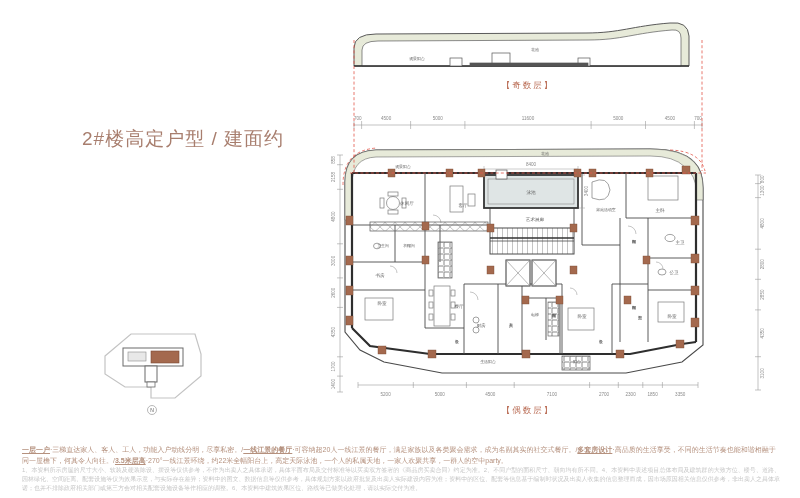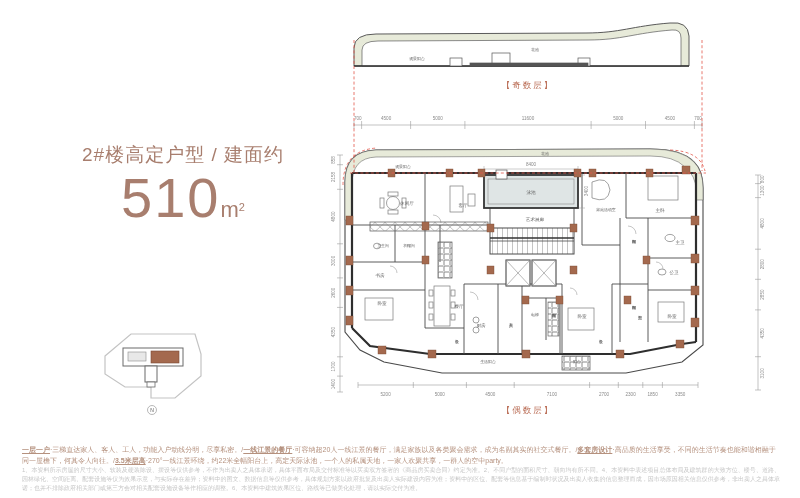--- a/index.html
+++ b/index.html
@@ -1,19 +1,19 @@
 <!DOCTYPE html>
 <html><head>
 <meta charset="utf-8">
 <style>
   html,body{margin:0;padding:0;background:#fff;}
   .canvas{position:relative;width:800px;height:498px;background:#ffffff;overflow:hidden;
           font-family:"Liberation Sans","DejaVu Sans",sans-serif;}
   
-  .title-block{position:absolute;left:78px;top:126px;width:210px;text-align:center;color:#a87e6e;margin-top:16px;}
+  .title-block{position:absolute;left:78px;top:126px;width:210px;text-align:center;color:#a87e6e;}
   .title-line{font-size:19px;letter-spacing:1px;white-space:nowrap;}
   .title-area{margin-top:2px;line-height:1;}
   .title-num{font-size:56px;letter-spacing:2px;}
   .title-unit{font-size:22px;}
   .title-sup{font-size:11px;vertical-align:super;}
   
   .plan{position:absolute;left:330px;top:20px;}
   .thumb{position:absolute;left:95px;top:326px;}
   
   .p1{position:absolute;left:22px;top:438px;width:758px;font-size:7px;line-height:1.55;color:#b5917e;}
@@ -27,21 +27,20 @@
   .dim{font-size:4.6px;fill:#8a8a8a;}
   .cap{font-size:8.5px;fill:#b96a52;letter-spacing:2px;}
 </style>
 </head>
 <body>
 
 <div class="canvas">
 
   <div class="title-block">
     <div class="title-line">2#楼高定户型 / 建面约</div>
-    <div class="title-area"><span class="title-num">510</span><span class="title-unit">m</span><span class="title-sup">2</span></div>
   </div>
 
   <svg class="thumb" width="115" height="92" viewBox="0 0 115 92">
     <path d="M10,30 L36,8 L100,8 L106,28 L106,50 L80,72 L56,72 L56,61 L30,61 L10,48 Z" fill="#ffffff" stroke="#c3c3c3" stroke-width="1.2"></path>
     <g>
       <rect x="28" y="22" width="60" height="18" fill="#ffffff" stroke="#6a6a6a" stroke-width="1"></rect>
       <rect x="56" y="25" width="28" height="12" fill="#a4694e" stroke="#7a4a36" stroke-width="0.6"></rect>
       <rect x="33" y="26" width="18" height="9" fill="#e8e8e8" stroke="#8a8a8a" stroke-width="0.6"></rect>
       <rect x="50" y="40" width="12" height="16" fill="#ffffff" stroke="#6a6a6a" stroke-width="1"></rect>
       <rect x="52" y="56" width="8" height="5" fill="#ffffff" stroke="#6a6a6a" stroke-width="0.8"></rect>

